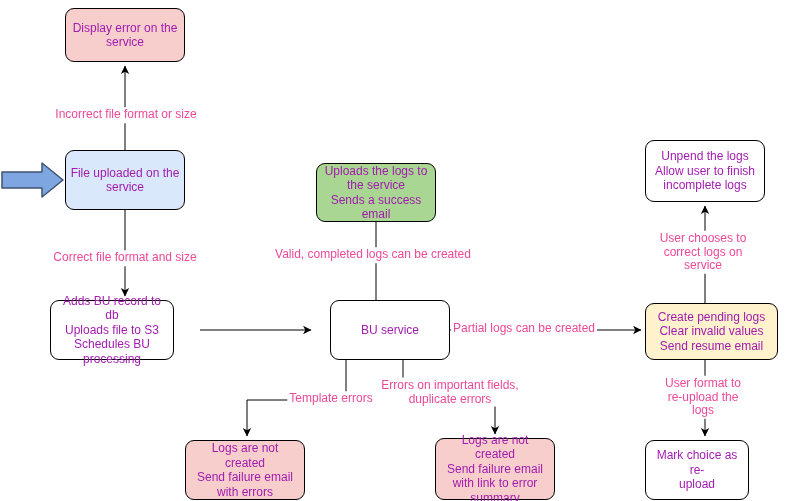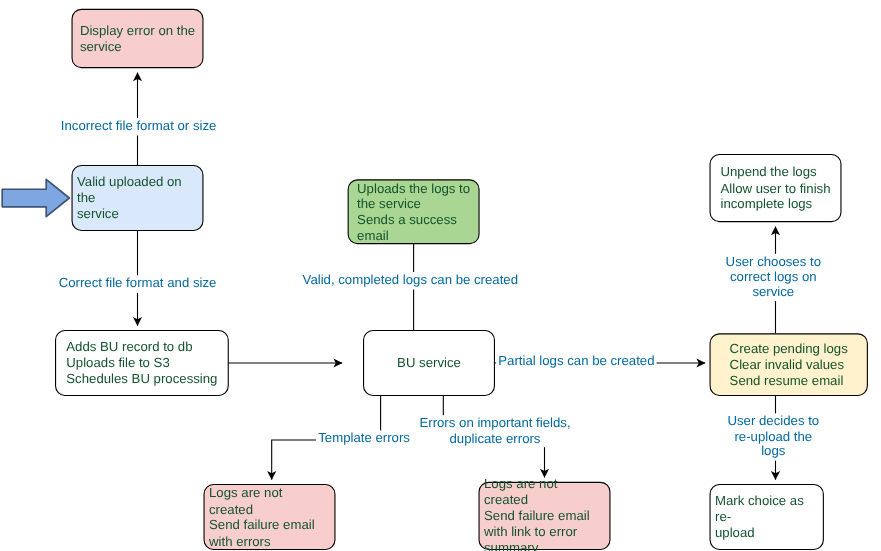--- a/index.html
+++ b/index.html
@@ -23,39 +23,39 @@
     height: 501px;
   }
   .node {
     position: absolute;
     box-sizing: border-box;
     border: 1px solid #000000;
     border-radius: 9px;
     display: flex;
     align-items: center;
     justify-content: center;
-    text-align: left;
+    text-align: center;
     font-size: 12px;
     line-height: 14.5px;
-    color: #14532d;
+    color: #a21caf;
     white-space: pre-line;
     padding: 2px 4px;
   }
   .node.pink   { background: #F8CECC; }
   .node.blue   { background: #DAE8FC; }
   .node.green  { background: #A9D692; }
   .node.yellow { background: #FFF2CC; }
   .node.white  { background: #FFFFFF; }
   .edge-label {
     position: absolute;
     transform: translate(-50%, -50%);
     background: #ffffff;
     font-size: 12px;
     line-height: 13.5px;
-    color: #0369a1;
+    color: #ec4899;
     white-space: pre-line;
     text-align: center;
     padding: 1px 2px;
   }
 </style>
 </head>
 <body>
 
 <div id="canvas">
 
@@ -74,31 +74,31 @@
     <path d="M705,303 L705,206" fill="none" stroke="#000" stroke-width="1" marker-end="url(#arrow)"></path>
     <path d="M705,360 L705,436" fill="none" stroke="#000" stroke-width="1" marker-end="url(#arrow)"></path>
     <path d="M346,360 L346,400 L247,400 L247,436" fill="none" stroke="#000" stroke-width="1" marker-end="url(#arrow)"></path>
     <path d="M403,360 L403,404 L495,404 L495,434" fill="none" stroke="#000" stroke-width="1" marker-end="url(#arrow)"></path>
 
     <polygon points="2,172 42,172 42,163 63,180 42,197 42,188 2,188" fill="#7EA6E0" stroke="#3F5372" stroke-width="1.5" stroke-linejoin="round"></polygon>
   </svg>
 
   <div class="node pink" style="left:65px;  top:8px;   width:120px; height:54px;">Display error on the
 service</div>
-  <div class="node blue" style="left:65px;  top:150px; width:120px; height:60px;">Valid uploaded on the
+  <div class="node blue" style="left:65px;  top:150px; width:120px; height:60px;">File uploaded on the
 service</div>
   <div class="node green" style="left:316px; top:163px; width:120px; height:59px;">Uploads the logs to
 the service
 Sends a success
 email</div>
-  <div class="node white" style="left:50px;  top:300px; width:158px; height:60px;">Adds BU record to db
+  <div class="node white" style="left:50px;  top:300px; width:124px; height:60px;">Adds BU record to db
 Uploads file to S3
 Schedules BU processing</div>
   <div class="node white" style="left:330px; top:300px; width:120px; height:60px;">BU service</div>
-  <div class="node yellow" style="left:645px; top:303px; width:144px; height:57px;">Create pending logs
+  <div class="node yellow" style="left:645px; top:303px; width:133px; height:57px;">Create pending logs
 Clear invalid values
 Send resume email</div>
   <div class="node white" style="left:645px; top:140px; width:120px; height:62px;">Unpend the logs
 Allow user to finish
 incomplete logs</div>
   <div class="node white" style="left:645px; top:440px; width:104px; height:60px;">Mark choice as re-
 upload</div>
   <div class="node pink" style="left:185px; top:440px; width:120px; height:60px;">Logs are not created
 Send failure email
 with errors</div>
@@ -108,15 +108,15 @@
 summary</div>
 
   <div class="edge-label" style="left:126px; top:115px;">Incorrect file format or size</div>
   <div class="edge-label" style="left:125px; top:258px;">Correct file format and size</div>
   <div class="edge-label" style="left:373px; top:255px;">Valid, completed logs can be created</div>
   <div class="edge-label" style="left:524px; top:329px;">Partial logs can be created</div>
   <div class="edge-label" style="left:331px; top:399px;">Template errors</div>
   <div class="edge-label" style="left:450px; top:392px;">Errors on important fields,
 duplicate errors</div>
   <div class="edge-label" style="left:703px; top:252px;">User chooses to correct logs on service</div>
-  <div class="edge-label" style="left:703px; top:397px;">User decides to re-upload the logs</div>
+  <div class="edge-label" style="left:703px; top:397px;">User format to re-upload the logs</div>
 
 </div>
 
 </body></html>

